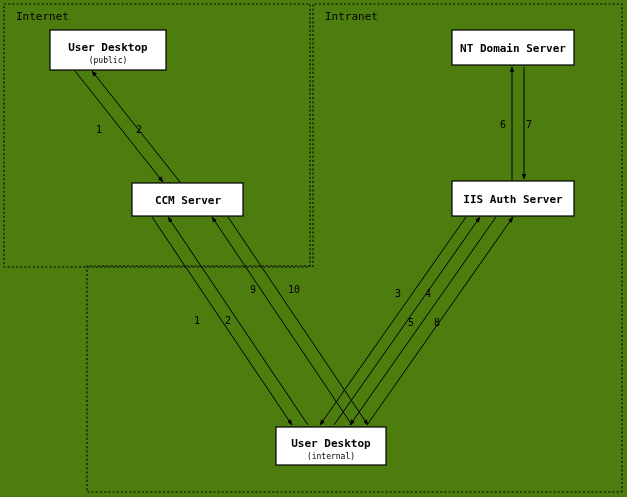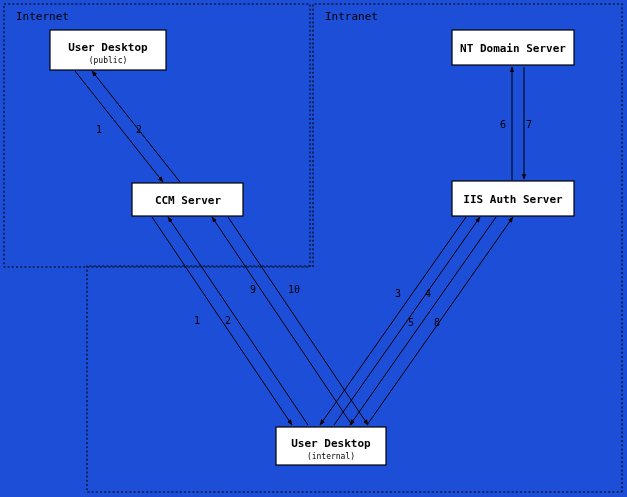--- a/index.html
+++ b/index.html
@@ -4,21 +4,21 @@
 <style>
   html, body {
     margin: 0;
     padding: 0;
     background: #ffffff;
   }
   #canvas-wrap {
     position: relative;
     width: 627px;
     height: 497px;
-    background: #1d4ed8;
+    background: #4d7c0f;
     overflow: hidden;
     font-family: "DejaVu Sans Mono", monospace;
   }
   svg#diagram {
     position: absolute;
     left: 0;
     top: 0;
     width: 627px;
     height: 497px;
     display: block;

